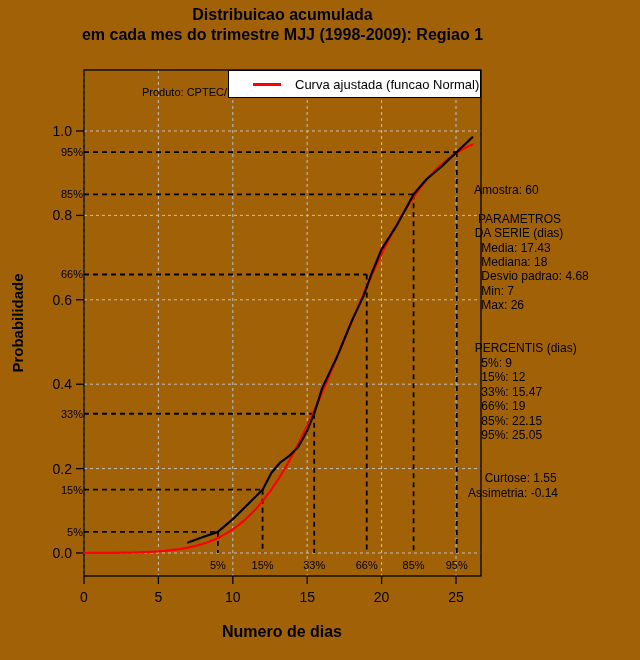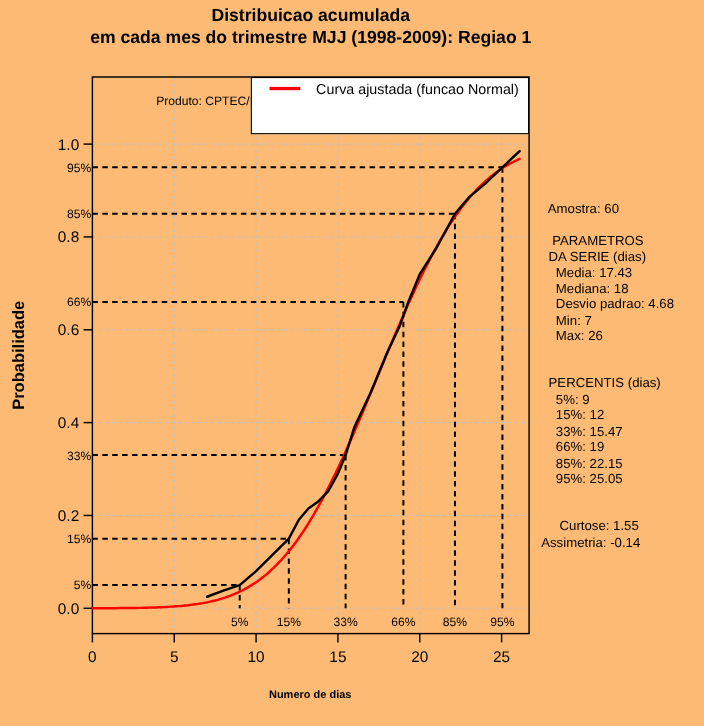--- a/index.html
+++ b/index.html
@@ -1,31 +1,31 @@
 <!DOCTYPE html>
 <html><head>
 <meta charset="utf-8">
 <style>
   html,body{margin:0;padding:0;background:#fff;}
-  .canvas{position:relative;width:640px;height:660px;background:#fdba74;
+  .canvas{position:relative;width:640px;height:660px;background:#a16207;
           font-family:"Liberation Sans",sans-serif;color:#000;overflow:hidden;}
   .title{position:absolute;left:0;top:5px;width:565px;text-align:center;
          font-weight:bold;font-size:16px;line-height:20px;}
   svg.plot{position:absolute;left:0;top:0;font-family:"Liberation Sans",sans-serif;}
   .produto{position:absolute;left:142px;top:86px;font-size:11px;white-space:nowrap;}
-  .legend{position:absolute;left:228px;top:70px;width:253px;height:52px;
+  .legend{position:absolute;left:228px;top:70px;width:253px;height:28px;
           border:1.5px solid #000;box-sizing:border-box;background:#fff;
-          display:flex;flex-direction:row;justify-content:center;padding-left:8px;}
+          display:flex;flex-direction:column;justify-content:center;padding-left:24px;}
   .legend-row{display:flex;align-items:center;font-size:13px;height:18px;white-space:nowrap;}
   .sample{display:inline-block;width:28px;height:3px;margin-right:14px;flex:0 0 auto;}
   .ylab{position:absolute;left:17px;top:323px;transform:translate(-50%,-50%) rotate(-90deg);
         font-weight:bold;font-size:15px;white-space:nowrap;}
   .xlab{position:absolute;left:282px;top:632px;transform:translate(-50%,-50%);
-        font-weight:bold;font-size:10px;white-space:nowrap;}
-  .stats{position:absolute;left:492px;top:183px;font-size:12px;line-height:14.4px;
+        font-weight:bold;font-size:16px;white-space:nowrap;}
+  .stats{position:absolute;left:468px;top:183px;font-size:12px;line-height:14.4px;
          white-space:pre;}
 </style>
 </head>
 <body>
 
 <div class="canvas">
 
   <div class="title">
     <div>Distribuicao acumulada</div>
     <div>em cada mes do trimestre MJJ (1998-2009): Regiao 1</div>

